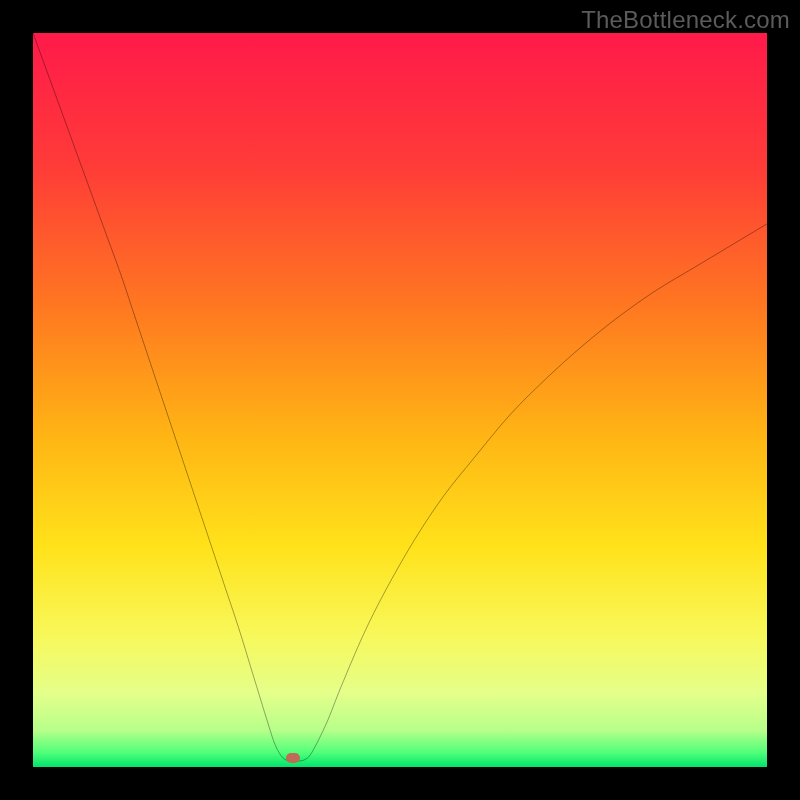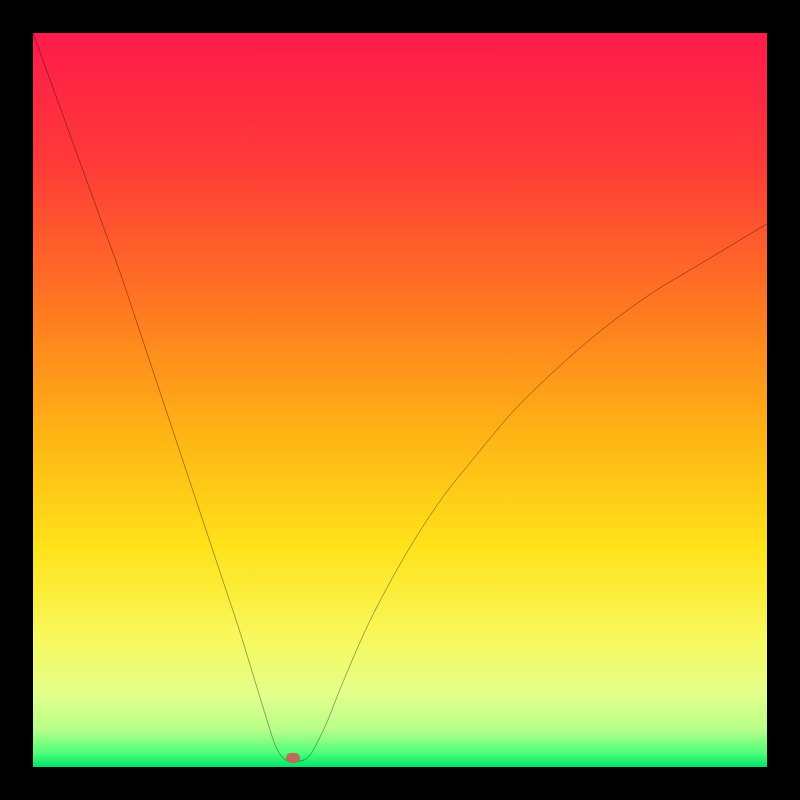--- a/index.html
+++ b/index.html
@@ -83,14 +83,15 @@
       <rect x="0" y="0" width="100" height="100" fill="url(#bg)"></rect>
     </svg>
 
     <svg class="curve" viewBox="0 0 100 100" preserveAspectRatio="none">
       <path id="curve-path" fill="none" stroke="#000000" stroke-width="0.35" vector-effect="non-scaling-stroke" stroke-linejoin="round" stroke-linecap="round" d="M 0,0 C 0.3333333333333333,0.9166666666666666 1.3333333333333335,3.666666666666667 2,5.5 C 2.6666666666666665,7.333333333333333 3.3333333333333335,9.166666666666666 4,11 C 4.666666666666667,12.833333333333334 5.333333333333333,14.666666666666666 6,16.5 C 6.666666666666667,18.333333333333332 7.333333333333333,20.166666666666668 8,22 C 8.666666666666666,23.833333333333332 9.333333333333334,25.666666666666668 10,27.5 C 10.666666666666666,29.333333333333332 11.333333333333332,31.083333333333332 12,33 C 12.666666666666668,34.916666666666664 13.333333333333336,37 14.000000000000002,39 C 14.666666666666668,41 15.333333333333334,42.99999999999999 16,44.99999999999999 C 16.666666666666668,46.99999999999999 17.333333333333332,49 18,51 C 18.666666666666668,53 19.333333333333332,55 20,57 C 20.666666666666668,59 21.333333333333332,61 22,63 C 22.666666666666668,65 23.333333333333332,67 24,69 C 24.666666666666668,71 25.333333333333332,73 26,75 C 26.666666666666668,77 27.333333333333336,78.91666666666667 28.000000000000004,81 C 28.66666666666667,83.08333333333333 29.333333333333336,85.33333333333333 30,87.5 C 30.666666666666664,89.66666666666667 31.5,92.41666666666667 32,94 C 32.5,95.58333333333333 32.666666666666664,96.21666666666667 33,97 C 33.333333333333336,97.78333333333333 33.666666666666664,98.33333333333334 34,98.7 C 34.333333333333336,99.06666666666666 34.666666666666664,99.11666666666667 35,99.2 C 35.333333333333336,99.28333333333333 35.666666666666664,99.23333333333333 36,99.2 C 36.333333333333336,99.16666666666667 36.666666666666664,99.2 37,99 C 37.333333333333336,98.8 37.5,98.83333333333333 38,98 C 38.5,97.16666666666667 39.333333333333336,95.5 40,94 C 40.666666666666664,92.5 41.166666666666664,91 42,89 C 42.833333333333336,87 44,84.16666666666667 45,82 C 46,79.83333333333333 46.833333333333336,78.16666666666667 48,76 C 49.166666666666664,73.83333333333333 50.666666666666664,71.16666666666667 52,69 C 53.333333333333336,66.83333333333333 54.66666666666667,64.83333333333333 56.00000000000001,63 C 57.33333333333334,61.166666666666664 58.5,59.833333333333336 60,58 C 61.5,56.166666666666664 63.333333333333336,53.833333333333336 65,52 C 66.66666666666667,50.166666666666664 68.33333333333333,48.58333333333333 70,47 C 71.66666666666667,45.41666666666667 73.33333333333333,43.91666666666667 75,42.50000000000001 C 76.66666666666667,41.08333333333334 78.33333333333333,39.75 80,38.5 C 81.66666666666667,37.25 83.33333333333333,36.083333333333336 85,35 C 86.66666666666667,33.916666666666664 88.33333333333333,33 90,32 C 91.66666666666667,31 93.33333333333333,30 95,29 C 96.66666666666667,28 99.16666666666667,26.5 100,26"></path>
     </svg>
 
     <div class="marker" id="marker" style="left: 35.4%; top: 98.8%; background: rgb(192, 106, 88);"></div>
   </div>
 
+  <div class="watermark">TheBottleneck.com</div>
 
 </div>
 
 </body></html>

